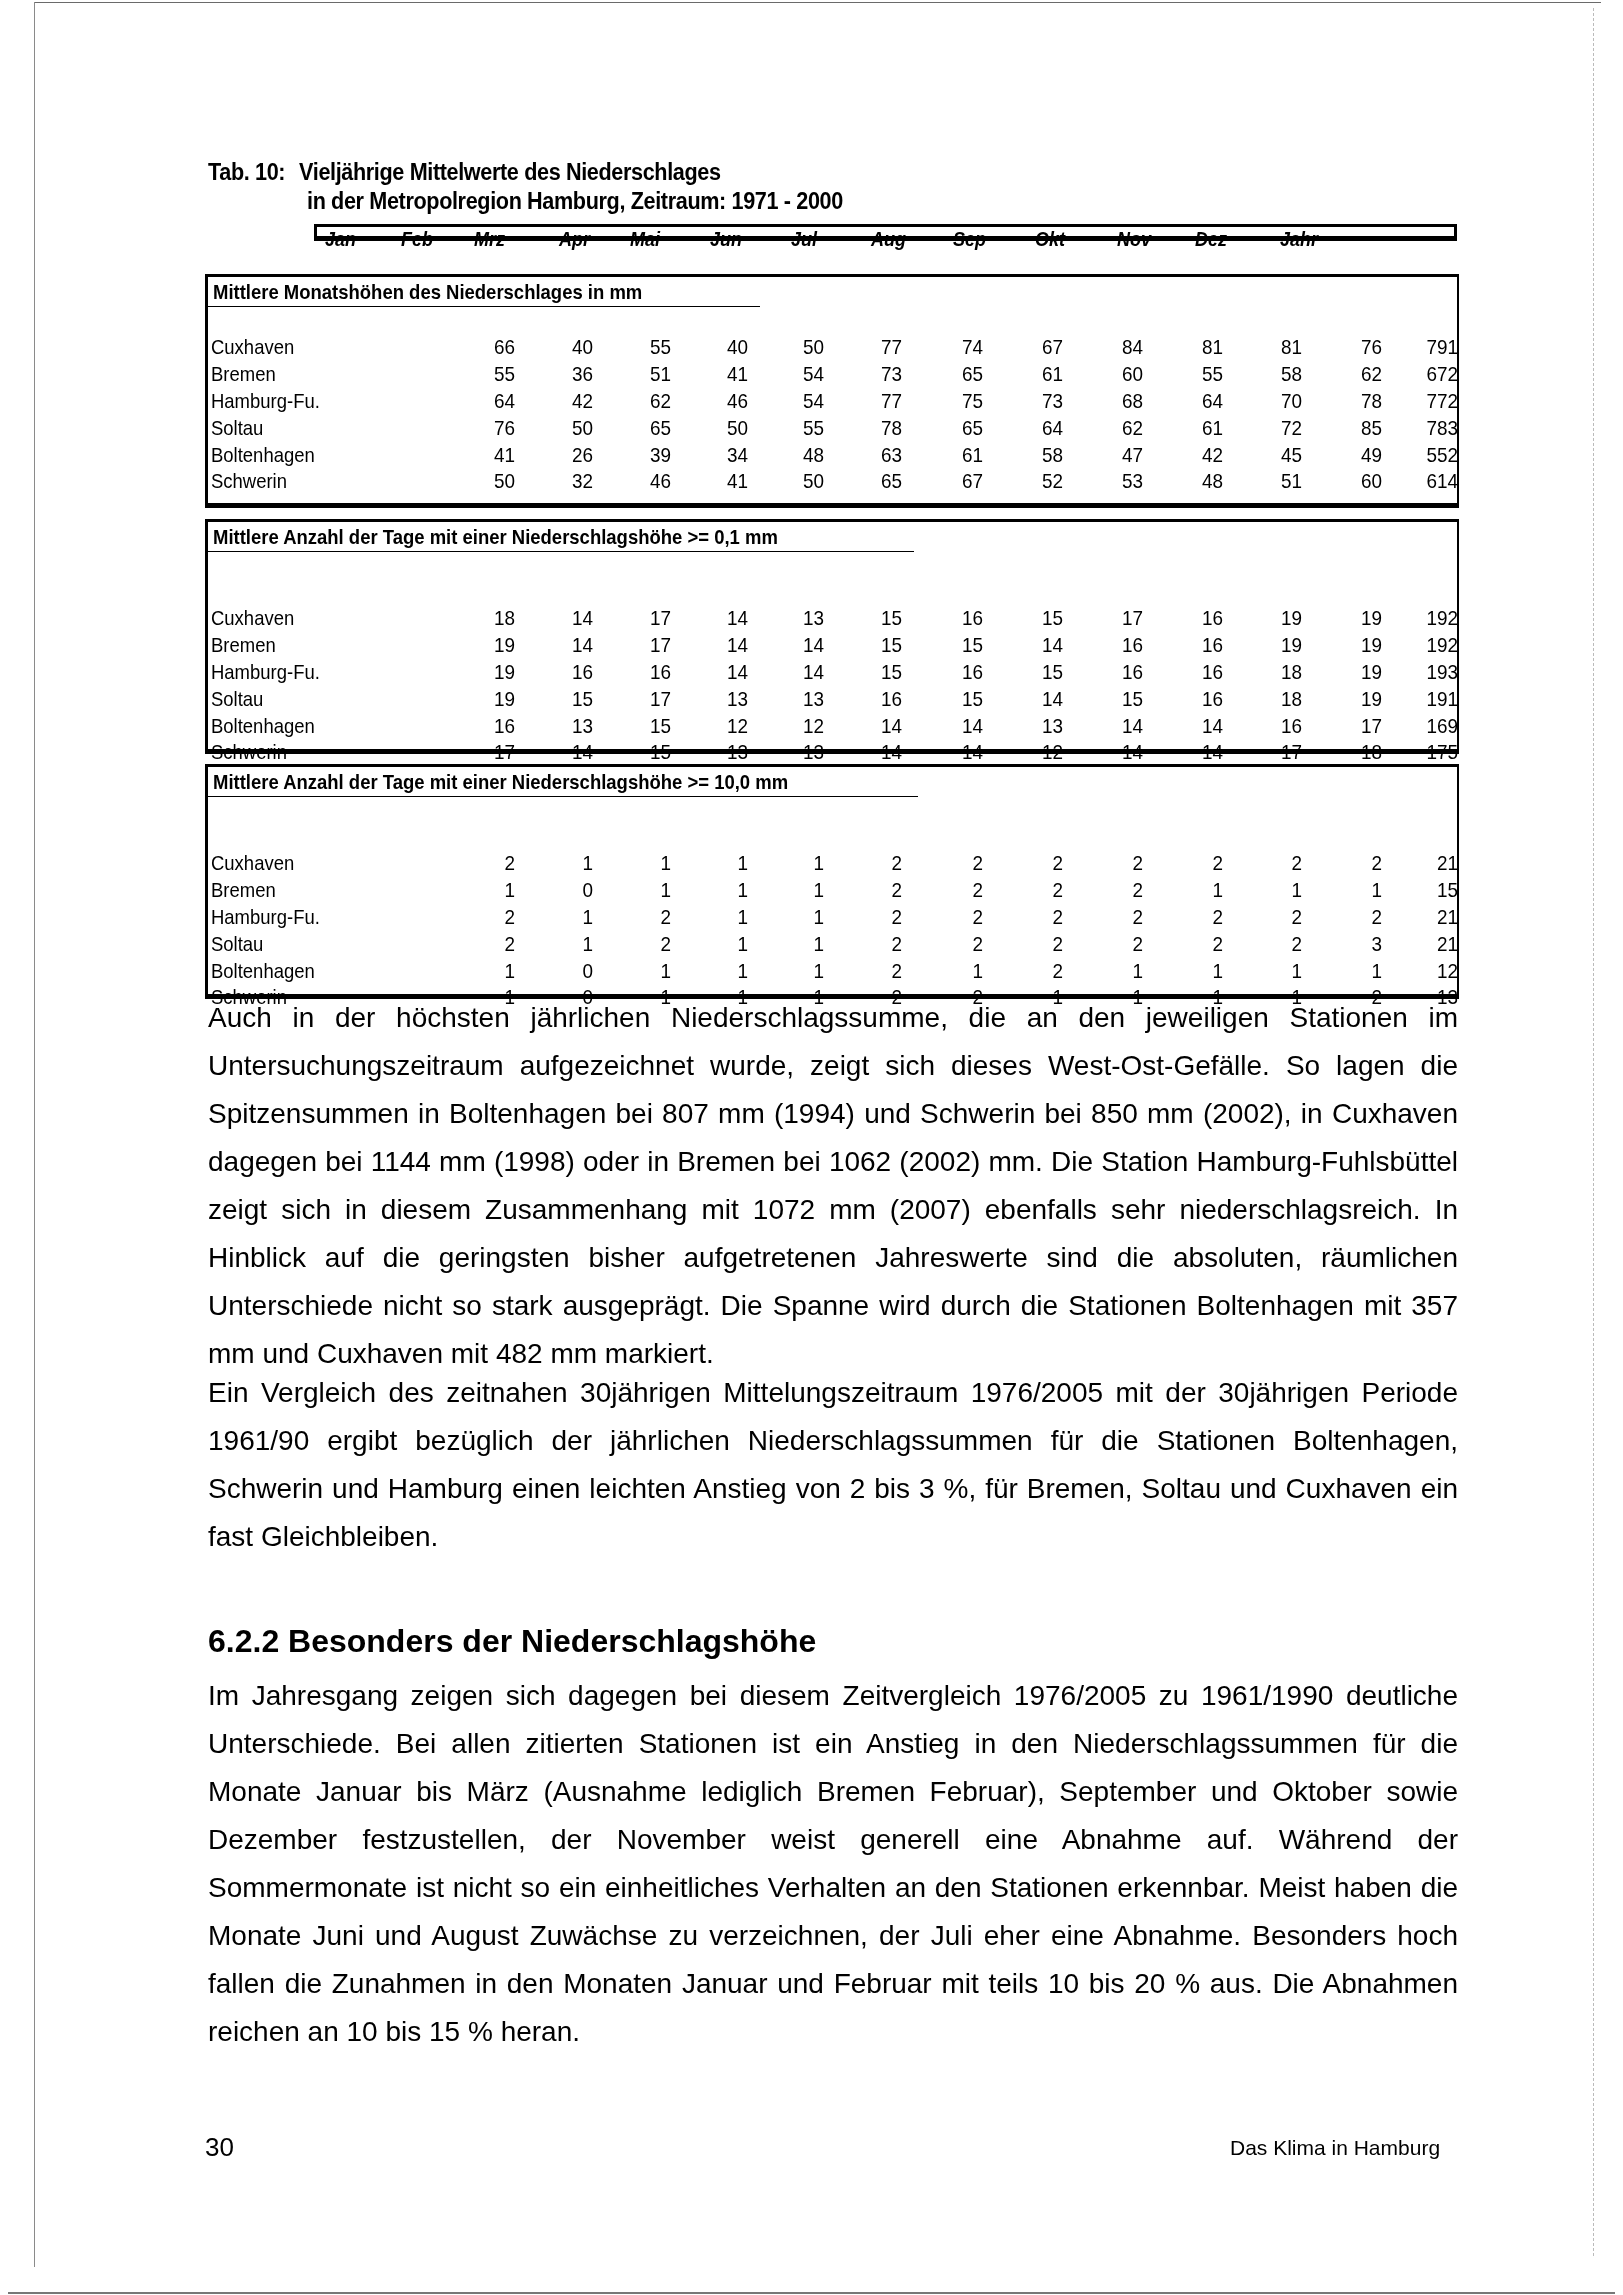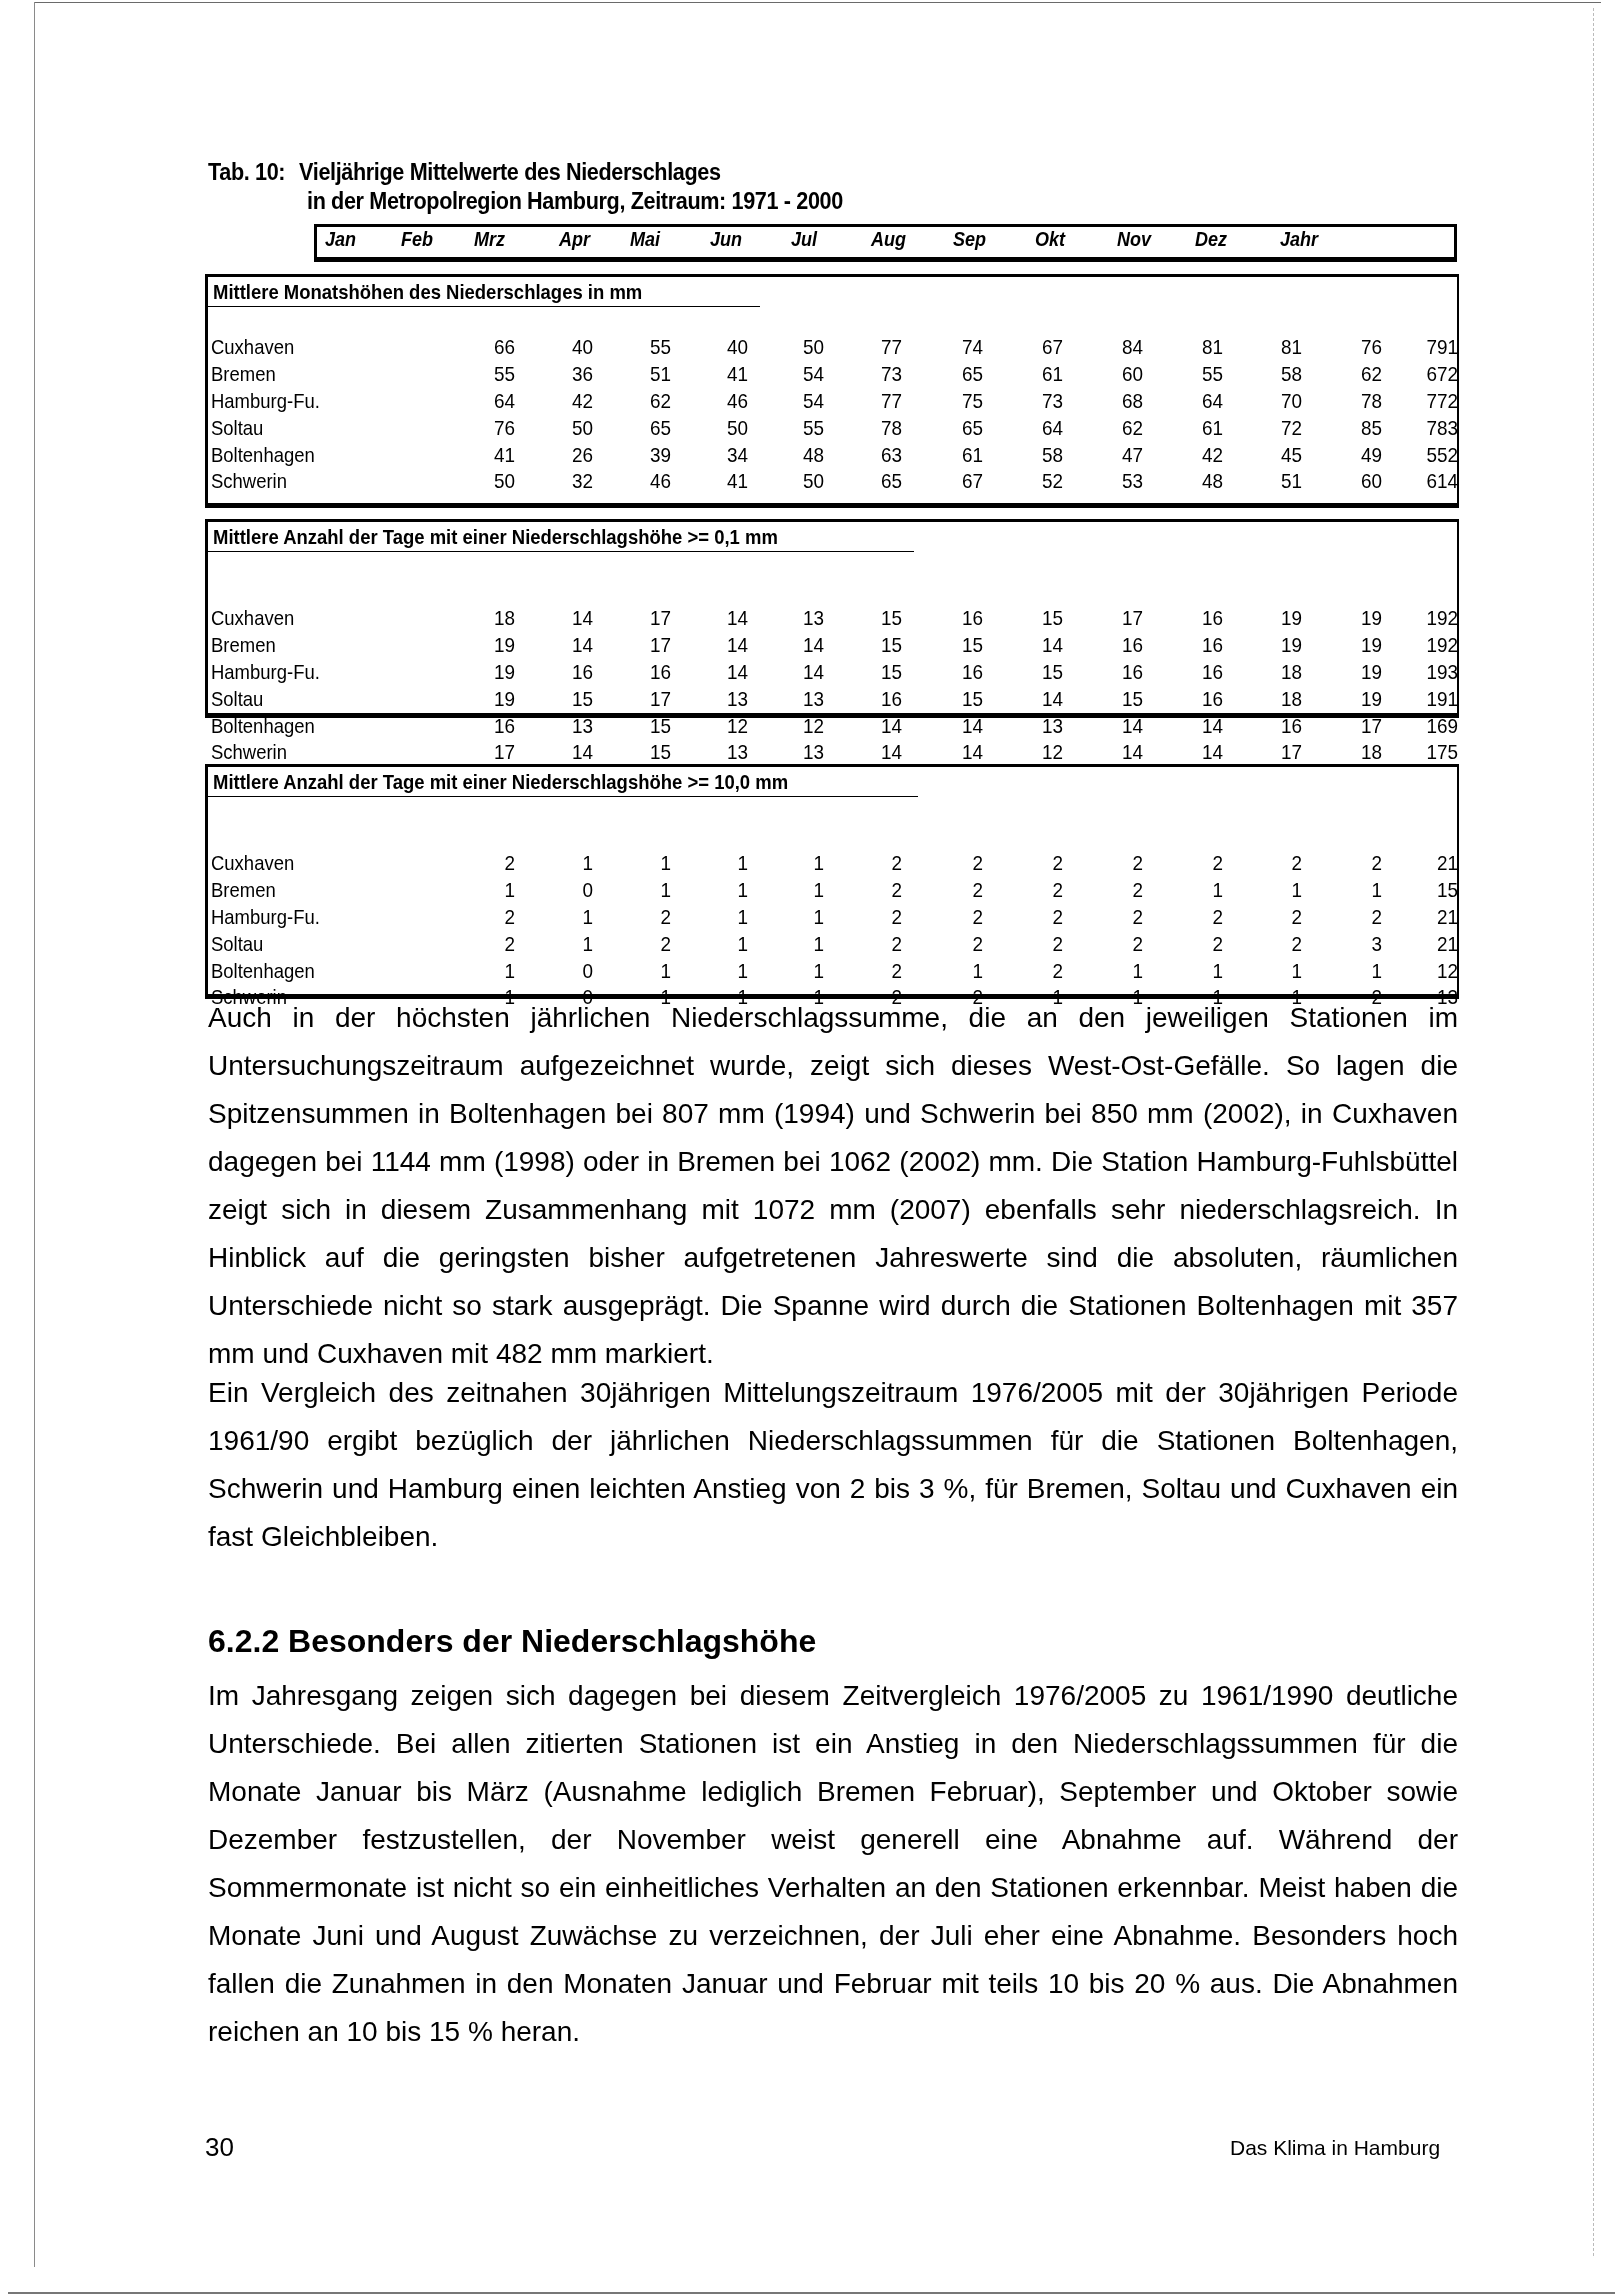--- a/index.html
+++ b/index.html
@@ -13,21 +13,21 @@
     .frame-right { position: absolute; left: 1593px; top: 8px; width: 0; height: 2248px; border-left: 0.8px dashed #bbbbbb; }
     .frame-bottom { position: absolute; left: 8px; top: 2292px; width: 1607px; height: 0; border-top: 2.4px solid #777; }
 
     
     .tab-title { position: absolute; left: 208px; top: 159px; font-size: 23.5px; font-weight: bold; letter-spacing: -0.4px; transform: scaleX(0.92); transform-origin: left; }
     .tab-title .label { display: inline-block; width: 99px; }
     .tab-sub { position: absolute; left: 307px; top: 188px; font-size: 23.5px; font-weight: bold; letter-spacing: -0.4px; transform: scaleX(0.92); transform-origin: left; }
 
     
     .month-header {
-      position: absolute; left: 314px; top: 224px; width: 1143px; height: 38px;
+      position: absolute; left: 314px; top: 224px; width: 1143px; height: 17px;
       border: 3.2px solid #000; border-bottom-width: 5.7px; box-sizing: border-box;
     }
     .month-header span {
       position: absolute; top: 0.8px; font-size: 20px; font-weight: bold; font-style: italic;
       transform: scaleX(0.9); transform-origin: left;
     }
 
     
     .block {
       position: absolute; left: 205px; width: 1254px; box-sizing: border-box;
@@ -182,21 +182,21 @@
       <span class="val" style="left: 645px;">65</span>
       <span class="val" style="left: 726px;">67</span>
       <span class="val" style="left: 806px;">52</span>
       <span class="val" style="left: 886px;">53</span>
       <span class="val" style="left: 966px;">48</span>
       <span class="val" style="left: 1045px;">51</span>
       <span class="val" style="left: 1125px;">60</span>
       <span class="val" style="left: 1201px;">614</span>
     </div>
   </div>
-<div class="block" id="block-1" style="top:519px;height:199px;">
+<div class="block" id="block-1" style="top:519px;height:235px;">
     <div class="block-title">Mittlere Anzahl der Tage mit einer Niederschlagshöhe &gt;= 0,1 mm</div>
     <div class="block-title-underline" style="width: 706px;"></div>
     <div class="row" style="top: 84px;">
       <span class="station">Cuxhaven</span>
       <span class="val" style="left: 258px;">18</span>
       <span class="val" style="left: 336px;">14</span>
       <span class="val" style="left: 414px;">17</span>
       <span class="val" style="left: 491px;">14</span>
       <span class="val" style="left: 567px;">13</span>
       <span class="val" style="left: 645px;">15</span>

